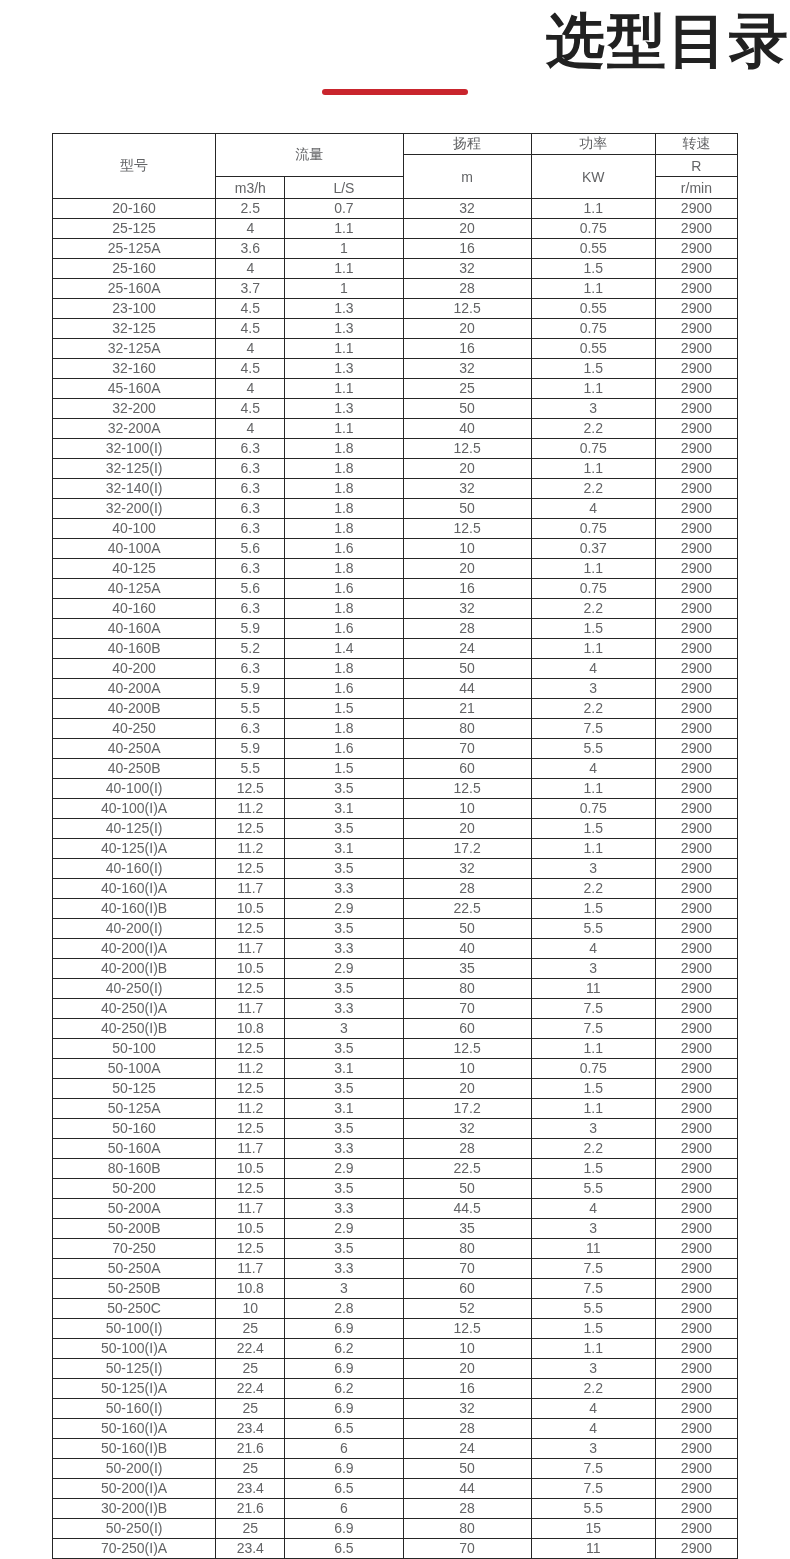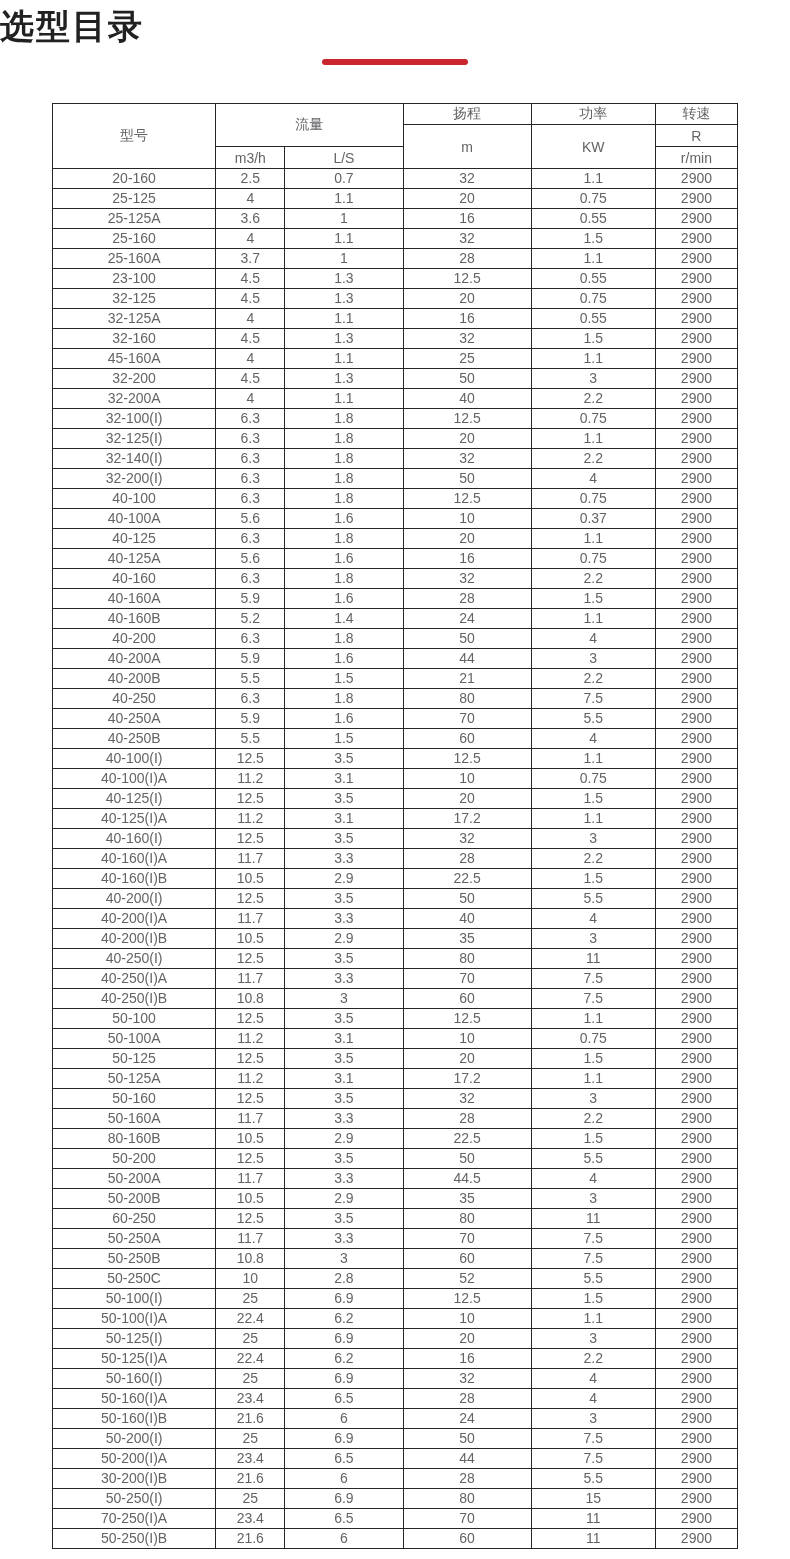--- a/index.html
+++ b/index.html
@@ -6,22 +6,22 @@
     margin: 0;
     padding: 0;
     background: #ffffff;
     width: 790px;
     height: 1559px;
     overflow: hidden;
     font-family: "Liberation Sans", "DejaVu Sans", sans-serif;
   }
   .page-title {
     margin: 6px 0 0 0;
-    text-align: left;
-    font-size: 34px;
+    text-align: right;
+    font-size: 59px;
     font-weight: 700;
     letter-spacing: 2px;
     color: #212121;
     line-height: 1.2;
   }
   .title-divider {
     width: 146px;
     height: 6px;
     margin: 12px auto 0 auto;
     border-radius: 3px;
@@ -494,21 +494,21 @@
       </tr>
       <tr>
         <td>50-200B</td>
         <td>10.5</td>
         <td>2.9</td>
         <td>35</td>
         <td>3</td>
         <td>2900</td>
       </tr>
       <tr>
-        <td>60-250</td>
+        <td>70-250</td>
         <td>12.5</td>
         <td>3.5</td>
         <td>80</td>
         <td>11</td>
         <td>2900</td>
       </tr>
       <tr>
         <td>50-250A</td>
         <td>11.7</td>
         <td>3.3</td>

